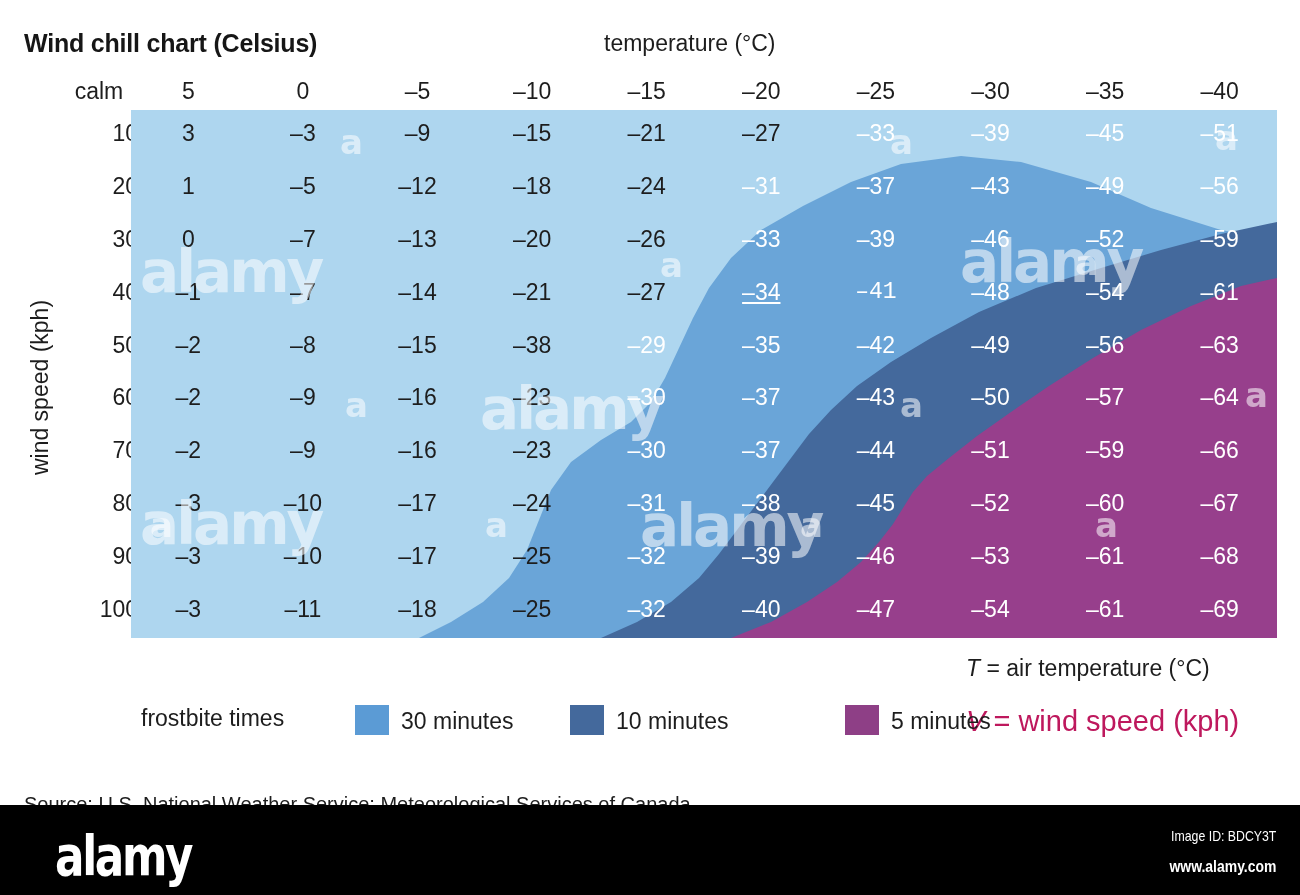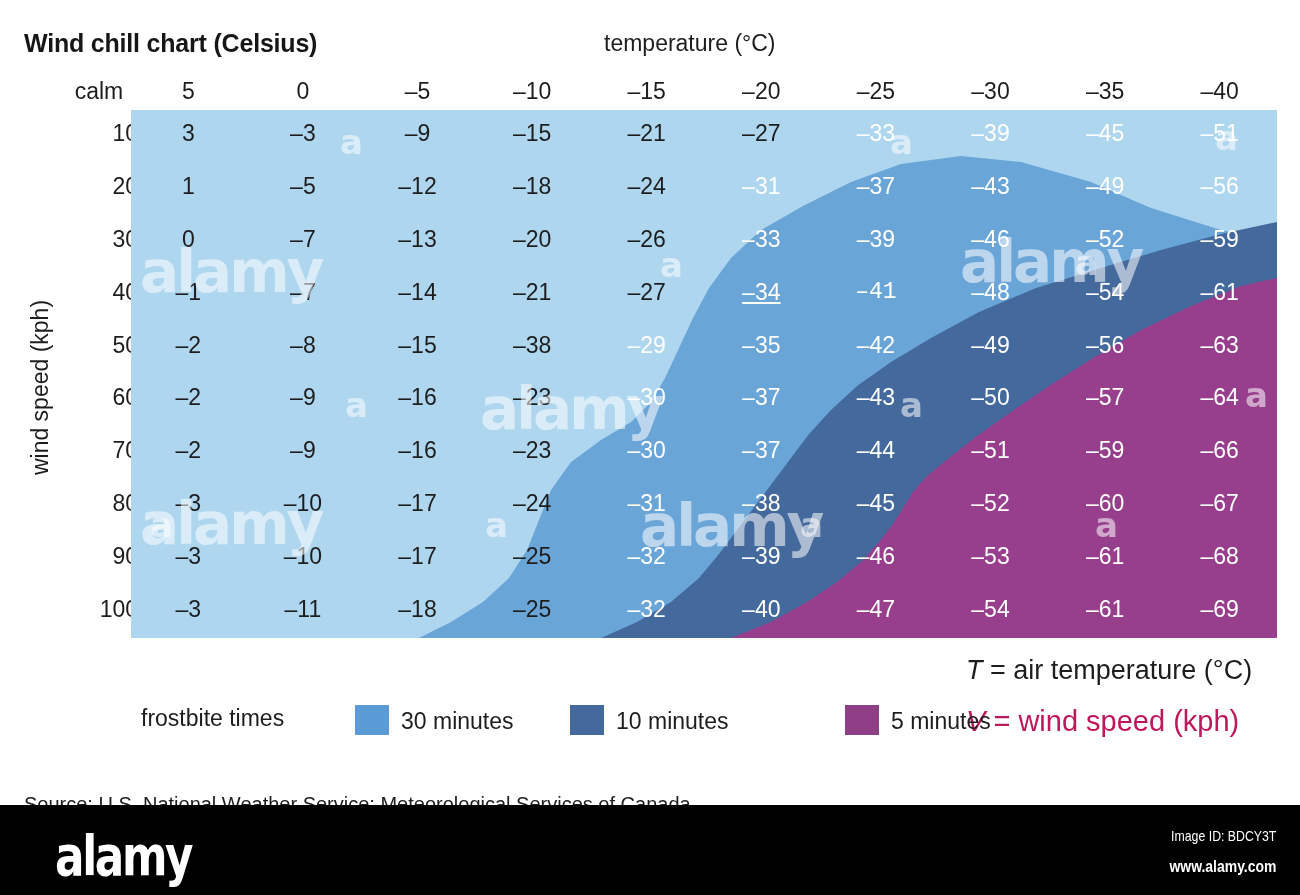--- a/index.html
+++ b/index.html
@@ -67,21 +67,21 @@
 
   
   .formula{
     position:absolute;left:141px;top:655px;
     font-size:23px;color:#1d1d1d;white-space:nowrap;
   }
   .formula i{font-style:italic;}
   .formula sup{font-size:15px;font-weight:bold;vertical-align:super;}
   .t-def{
     position:absolute;left:966px;top:655px;
-    font-size:27px;color:#1d1d1d;white-space:nowrap;
+    font-size:23px;color:#1d1d1d;white-space:nowrap;
   }
   .v-def{
     position:absolute;left:966px;top:705px;
     font-size:29px;color:#be185d;white-space:nowrap;
   }
   .t-def i,.v-def i{font-style:italic;}
 
   .legend-title{
     position:absolute;left:141px;top:705px;
     font-size:23px;color:#1d1d1d;

